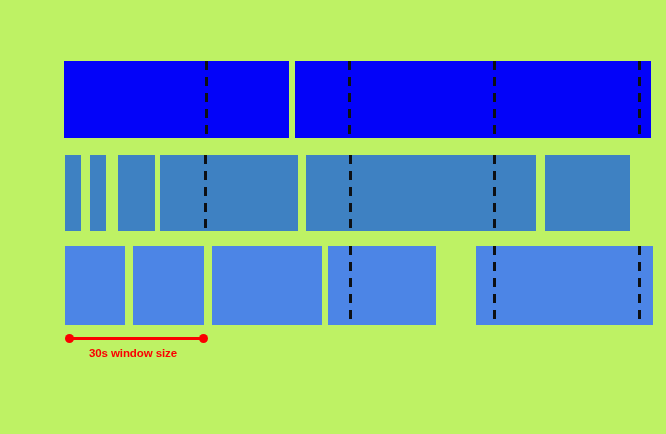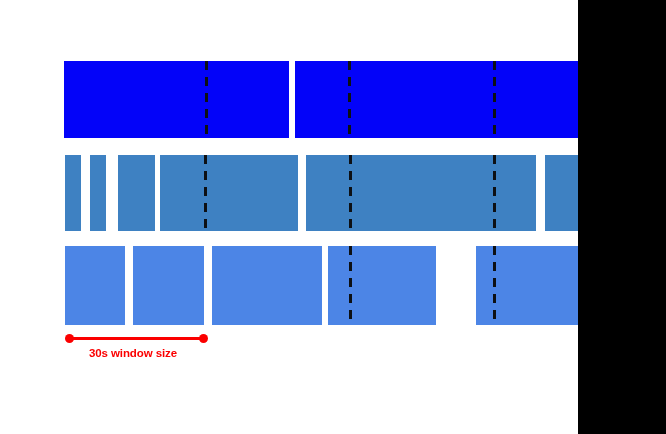--- a/index.html
+++ b/index.html
@@ -3,23 +3,23 @@
 <meta charset="utf-8">
 <style>
   html, body {
     margin: 0;
     padding: 0;
     background: #000000;
     font-family: "Liberation Sans", sans-serif;
   }
   #canvas {
     position: relative;
-    width: 578px;
+    width: 666px;
     height: 434px;
-    background: #ffffff;
+    background: #bef264;
     overflow: hidden;
   }
   .track {
     position: absolute;
     left: 0;
     width: 100%;
   }
   .segment {
     position: absolute;
     top: 0;

